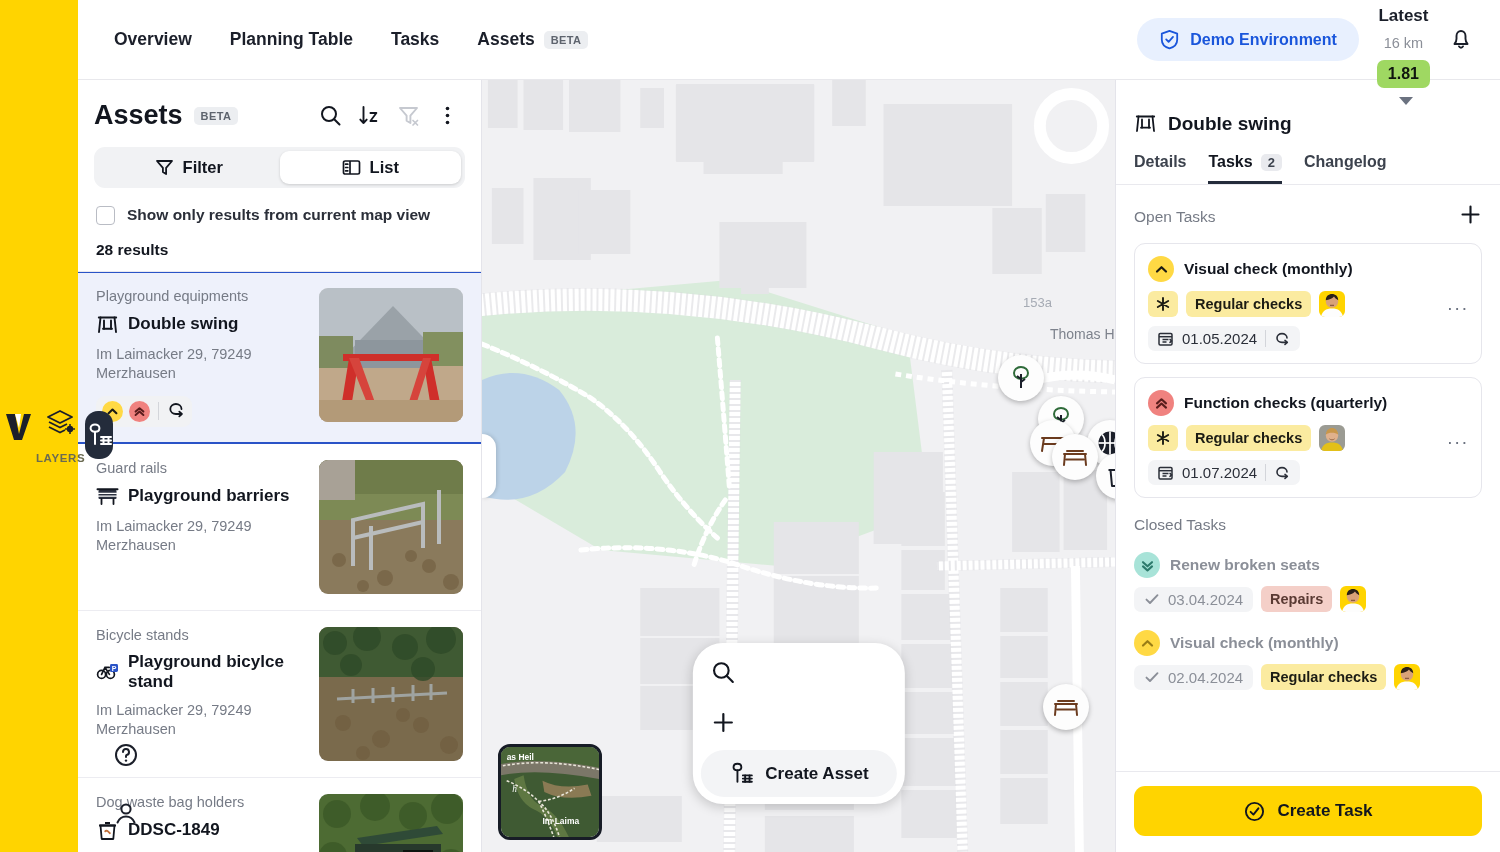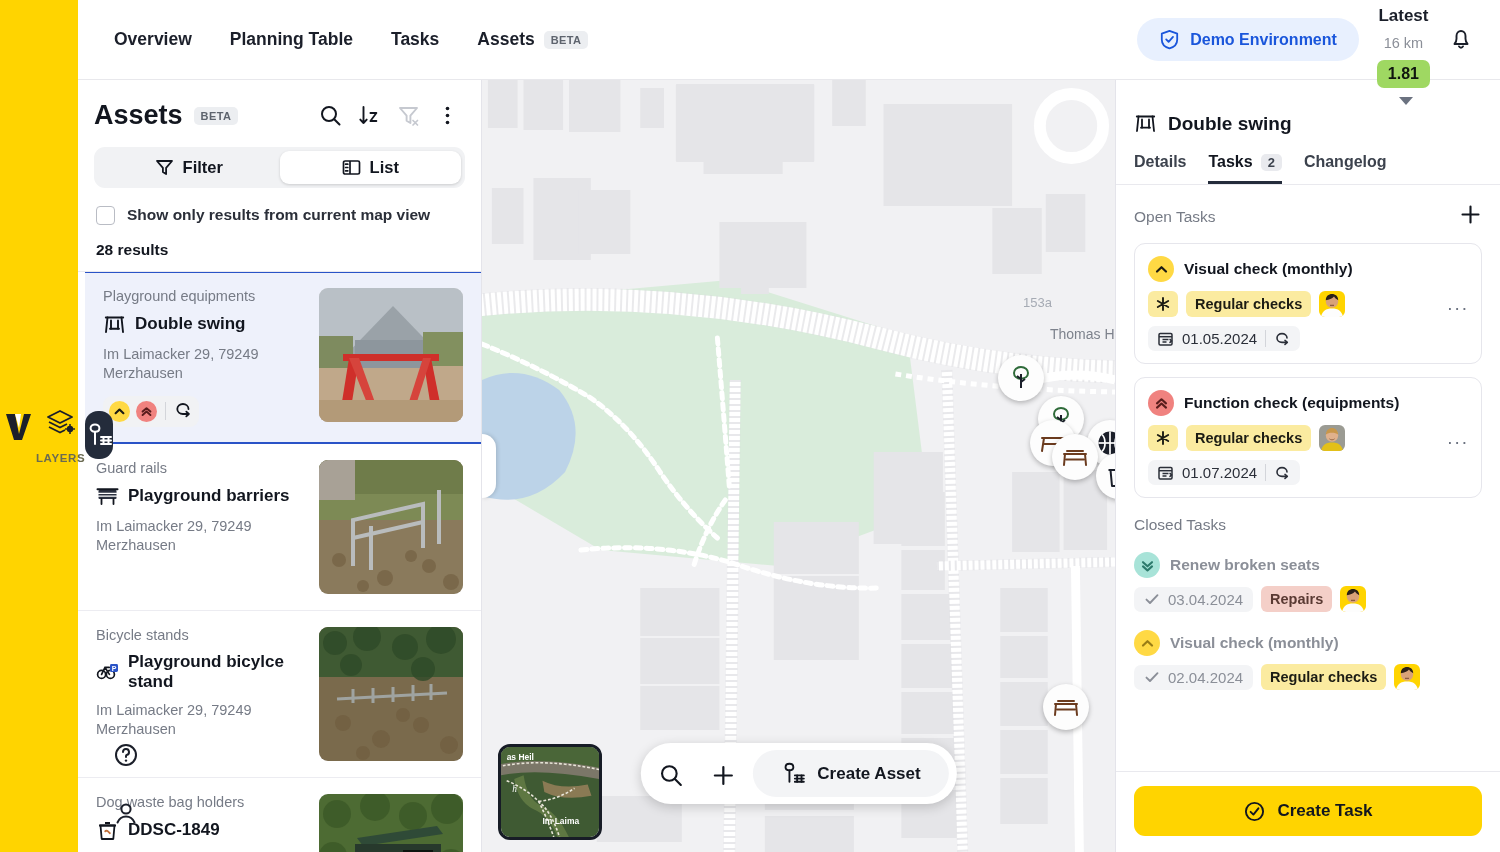--- a/index.html
+++ b/index.html
@@ -86,21 +86,21 @@
   .chk-row { display: flex; align-items: center; gap: 12px; padding: 18px 16px 0 18px; }
   .chkbox { width: 19px; height: 19px; border: 1.6px solid #b9bcc4; border-radius: 4px; background: #fff; cursor: pointer; flex: 0 0 19px; }
   .chk-label { font-size: 15.5px; color: #2b2f39; font-weight: bold; }
   .results { padding: 16px 16px 12px 18px; font-size: 15.5px; font-weight: 700; color: #12161f; }
 
   .ap-list { flex: 1 1 auto; overflow: hidden; border-top: 1px solid #e9e9ee; }
   .asset-item {
     display: flex; gap: 14px; padding: 16px 18px 16px 18px; border-bottom: 1px solid #ececf1;
     cursor: pointer; position: relative;
   }
-  .asset-item.selected { background: #eef1fb; margin-left: 7px; }
+  .asset-item.selected { background: #eef1fb; }
   .asset-item.selected::after {
     content: ""; position: absolute; left: 0; right: 0; bottom: -1px; height: 2px; background: #2a53c7;
   }
   .asset-item.selected::before {
     content: ""; position: absolute; left: 0; right: 0; top: -1px; height: 2px; background: #2a53c7;
   }
   .ai-main { flex: 1 1 auto; min-width: 0; }
   .ai-cat { font-size: 14.5px; color: #767b86; }
   .ai-name-row { display: flex; align-items: center; gap: 9px; margin-top: 9px; }
   .ai-name-row svg { width: 23px; height: 23px; flex: 0 0 23px; }
@@ -139,21 +139,21 @@
 
   .minimap {
     position: absolute; left: 16px; bottom: 12px; width: 104px; height: 96px;
     border-radius: 12px; border: 3px solid #171c26; overflow: hidden; z-index: 14; cursor: pointer;
   }
   .minimap svg { width: 100%; height: 100%; display: block; }
 
   .map-toolbar {
     position: absolute; left: 50%; transform: translateX(-50%); bottom: 48px;
     background: #fff; border-radius: 30px; box-shadow: 0 3px 12px rgba(0,0,0,.18);
-    display: flex; align-items: flex-end; gap: 6px; padding: 7px 8px; z-index: 14;
+    display: flex; align-items: flex-start; gap: 6px; padding: 7px 8px; z-index: 14; flex-direction: column;
   }
   .tb-icon { width: 46px; height: 44px; display: flex; align-items: center; justify-content: center; cursor: pointer; }
   .tb-icon svg { width: 25px; height: 25px; }
   .tb-create {
     display: flex; align-items: center; gap: 12px; background: #f3f4f6;
     border-radius: 24px; padding: 11px 28px; font-size: 17px; font-weight: 700; color: #12161f; cursor: pointer;
   }
   .tb-create svg { width: 25px; height: 25px; }
 
   
@@ -828,21 +828,21 @@
           </div>
 
           <div class="task-card">
             <div class="tc-row1">
               <span class="tc-dot r">
                 <svg viewBox="0 0 15 15" fill="none" stroke="#5a1c1c" stroke-width="2.1" stroke-linecap="round" stroke-linejoin="round">
                     <path d="M3 7.4 7.5 3.3 12 7.4"></path>
                     <path d="M3 11.6 7.5 7.5 12 11.6"></path>
                   </svg>
               </span>
-              <span class="tc-title">Function check (equipments)</span>
+              <span class="tc-title">Function checks (quarterly)</span>
             </div>
             <div class="tc-row2">
               <span class="cat-chip star">
                 <svg viewBox="0 0 16 16" fill="none" stroke="#1c1c14" stroke-width="1.9" stroke-linecap="round">
                   <path d="M8 2v12M2.8 5 13.2 11M13.2 5 2.8 11"></path>
                 </svg>
               </span>
               <span class="cat-chip">Regular checks</span>
               <span class="avatar">
                 <svg viewBox="0 0 26 26">

